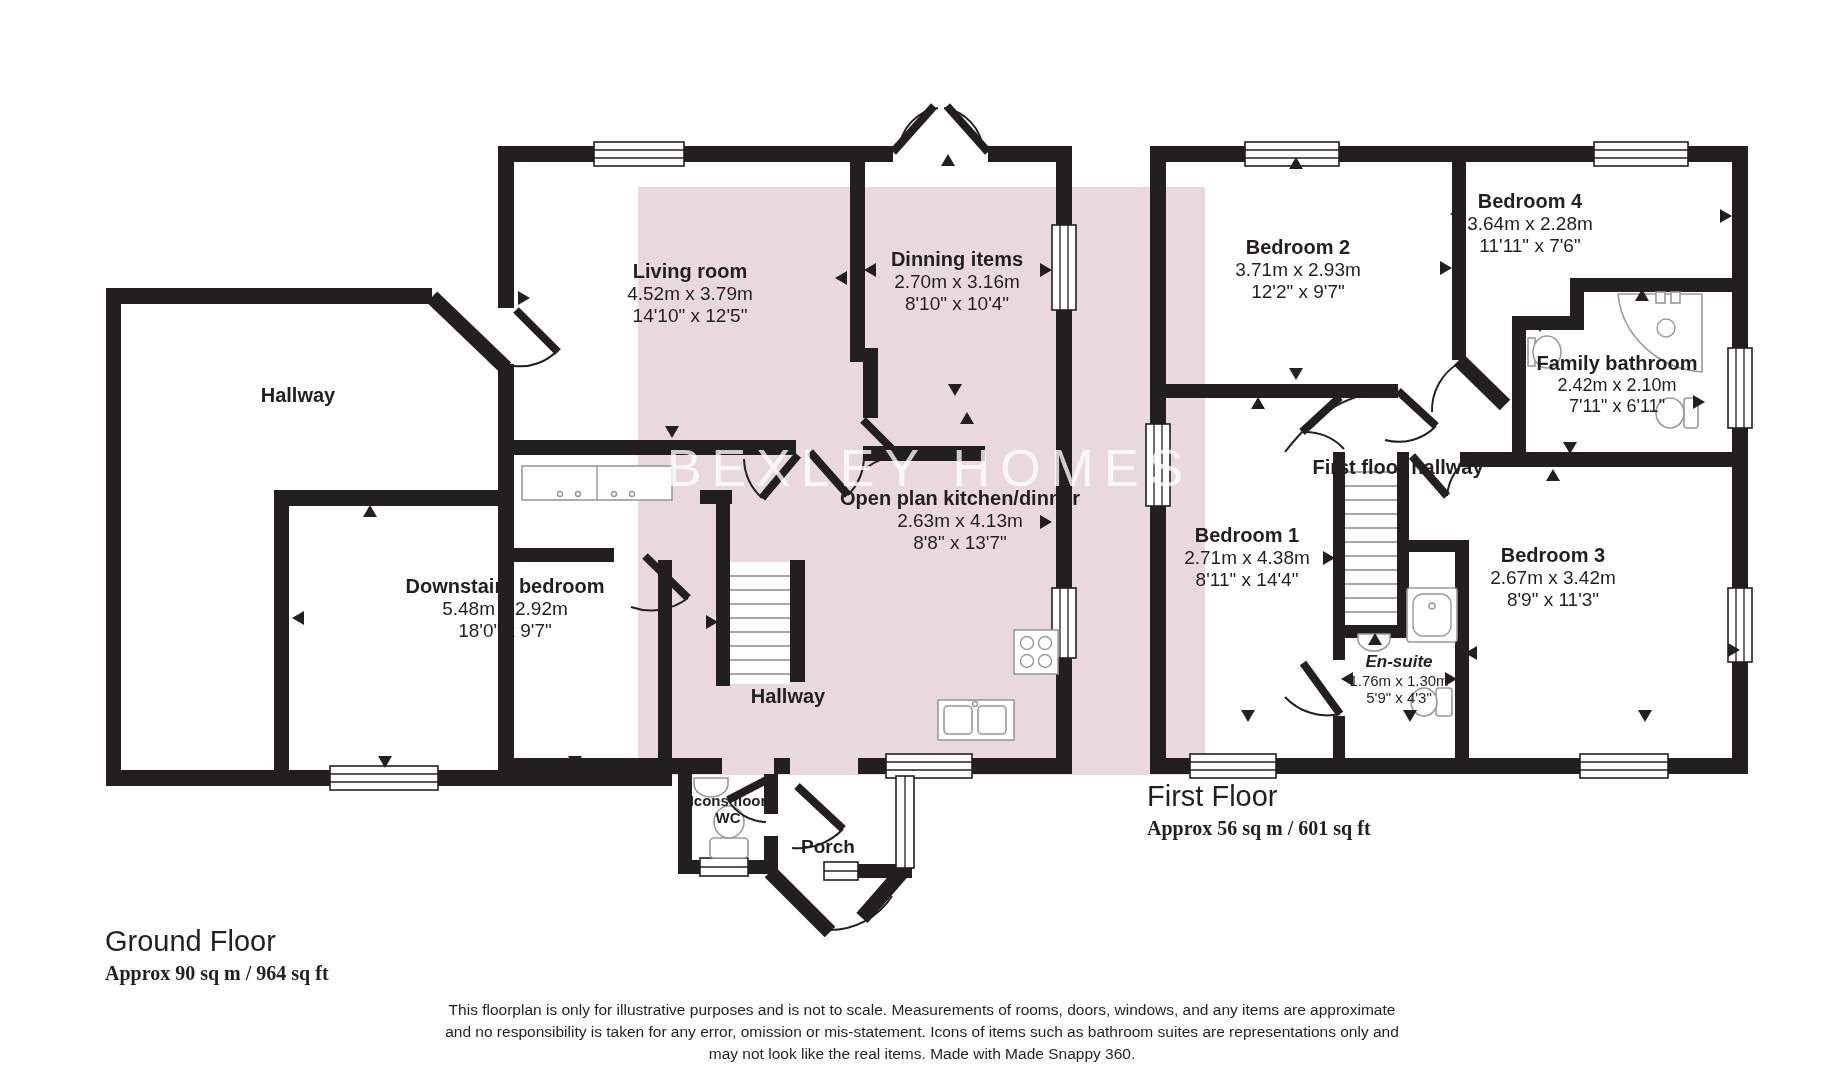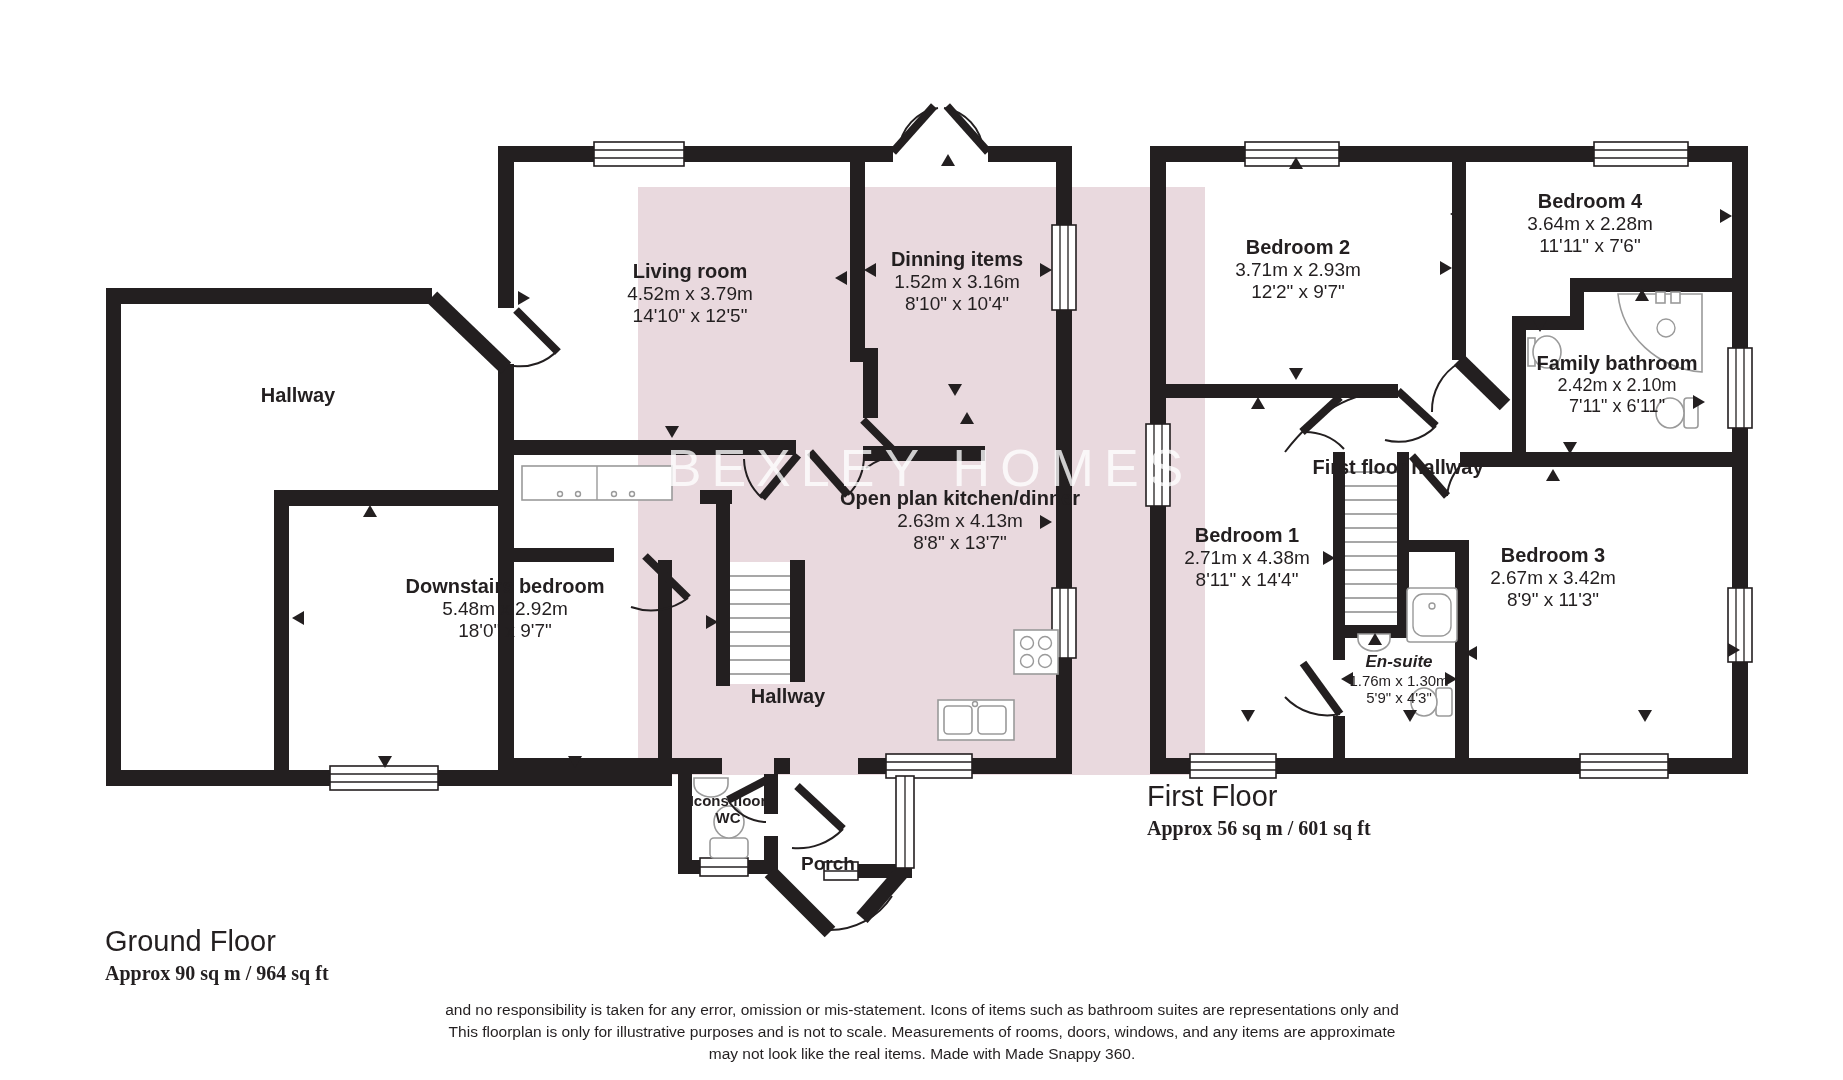--- a/index.html
+++ b/index.html
@@ -352,21 +352,21 @@
 <div id="watermark">BEXLEY HOMES</div>
 
 
 <div class="label" style="left:565px;top:260px;width:250px;">
   <div class="rname">Living room</div>
   <div class="rdims">4.52m x 3.79m</div>
   <div class="rdims">14'10" x 12'5"</div>
 </div>
 <div class="label" style="left:832px;top:248px;width:250px;">
   <div class="rname">Dinning items</div>
-  <div class="rdims">1.52m x 3.16m</div>
+  <div class="rdims">2.70m x 3.16m</div>
   <div class="rdims">8'10" x 10'4"</div>
 </div>
 <div class="label" style="left:198px;top:384px;width:200px;">
   <div class="rname">Hallway</div>
 </div>
 <div class="label" style="left:355px;top:575px;width:300px;">
   <div class="rname">Downstairs bedroom</div>
   <div class="rdims">5.48m x 2.92m</div>
   <div class="rdims">18'0" x 9'7"</div>
 </div>
@@ -374,30 +374,30 @@
   <div class="rname">Open plan kitchen/dinner</div>
   <div class="rdims">2.63m x 4.13m</div>
   <div class="rdims">8'8" x 13'7"</div>
 </div>
 <div class="label" style="left:718px;top:685px;width:140px;">
   <div class="rname">Hallway</div>
 </div>
 <div class="label rname-sm" style="left:687px;top:792px;width:82px;">
   <div>Icons floor WC</div>
 </div>
-<div class="label" style="left:768px;top:836px;width:120px;margin-top:17px;">
+<div class="label" style="left:768px;top:836px;width:120px;">
   <div class="rname" style="font-size:19px;">Porch</div>
 </div>
 
 <div class="label" style="left:1173px;top:236px;width:250px;">
   <div class="rname">Bedroom 2</div>
   <div class="rdims">3.71m x 2.93m</div>
   <div class="rdims">12'2" x 9'7"</div>
 </div>
-<div class="label" style="left:1465px;top:190px;width:250px;">
+<div class="label" style="left:1405px;top:190px;width:250px;">
   <div class="rname">Bedroom 4</div>
   <div class="rdims">3.64m x 2.28m</div>
   <div class="rdims">11'11" x 7'6"</div>
 </div>
 <div class="label" style="left:1492px;top:352px;width:250px;">
   <div class="rname">Family bathroom</div>
   <div class="rdims" style="font-size:18px;">2.42m x 2.10m</div>
   <div class="rdims" style="font-size:18px;">7'11" x 6'11"</div>
 </div>
 <div class="label" style="left:1268px;top:412px;width:260px;margin-top:44px;">
@@ -422,18 +422,18 @@
 <div class="floor-title" style="left:105px;top:925px;">
   <div class="ft-name">Ground Floor</div>
   <div class="ft-area">Approx 90 sq m / 964 sq ft</div>
 </div>
 <div class="floor-title" style="left:1147px;top:780px;">
   <div class="ft-name">First Floor</div>
   <div class="ft-area">Approx 56 sq m / 601 sq ft</div>
 </div>
 
 <div id="disclaimer">
+  <div>This floorplan is only for illustrative purposes and is not to scale. Measurements of rooms, doors, windows, and any items are approximate</div>
   <div>and no responsibility is taken for any error, omission or mis-statement. Icons of items such as bathroom suites are representations only and</div>
-  <div>This floorplan is only for illustrative purposes and is not to scale. Measurements of rooms, doors, windows, and any items are approximate</div>
   <div>may not look like the real items. Made with Made Snappy 360.</div>
 </div>
 
 </div>
 
 </body></html>

